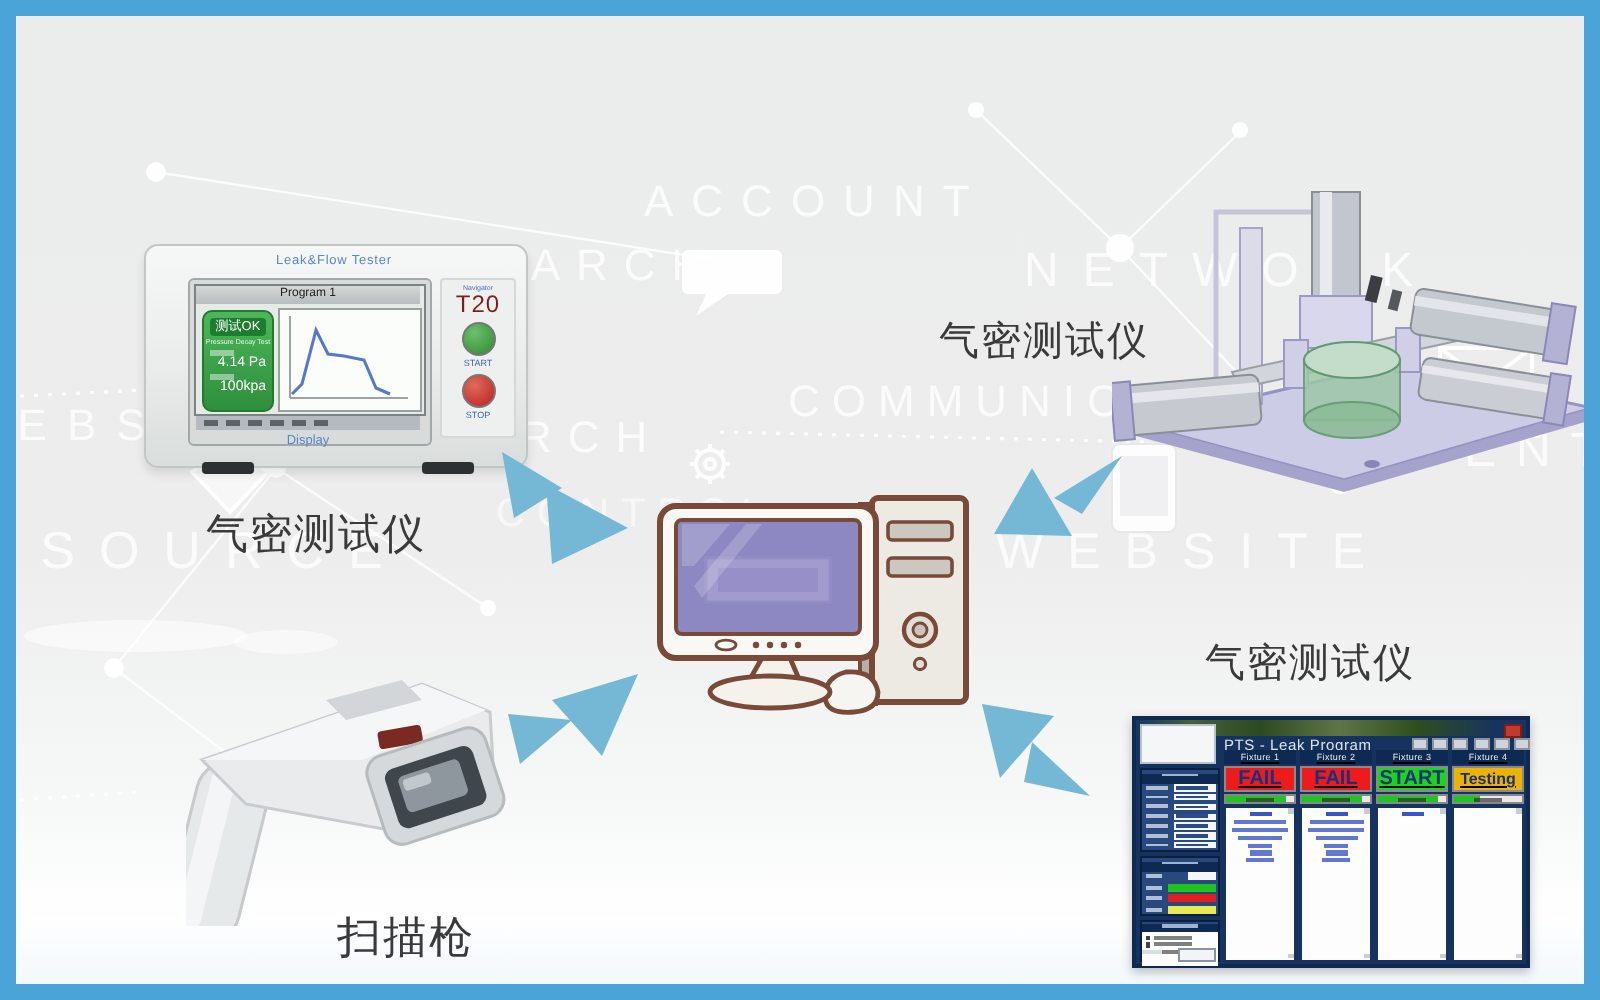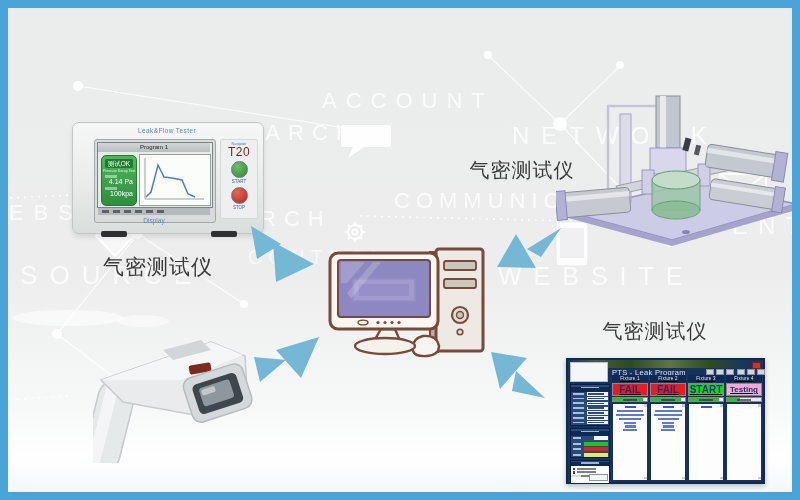--- a/index.html
+++ b/index.html
@@ -429,21 +429,21 @@
           <i class="ptxt"></i>
         </div>
       <div class="fdetail">
         <div class="dt"></div>
         <i class="sc" style="top:.5px"></i>
           <i class="sc" style="bottom:.5px"></i>
       </div>
     </div>
     <div class="fcol" style="left:158px">
       <div class="fhead">Fixture 4</div>
-      <div class="status-box" style="background: #f9a8d4; color: rgb(23, 49, 127); font-size: 8px;">Testing</div>
+      <div class="status-box" style="background: #eab308; color: rgb(23, 49, 127); font-size: 8px;">Testing</div>
       <div class="pbar">
           <div class="pfill" style="width: 38%;"></div>
           <i class="ptxt"></i>
         </div>
       <div class="fdetail">
         <i class="sc" style="top:.5px"></i>
           <i class="sc" style="bottom:.5px"></i>
       </div>
     </div>
   </div>
@@ -479,14 +479,15 @@
       <polygon points="70,22 108,12 118,22 80,32" fill="#d3d6d8"></polygon>
       <rect x="96" y="36" width="22" height="9" rx="2" fill="#7a2a22" transform="rotate(-10 107 40)"></rect>
     </g>
     <g transform="rotate(-18 125 66)">
       <rect x="94" y="42" width="62" height="46" rx="9" fill="#d6d9db" stroke="#b6bbbe" stroke-width="1.5"></rect>
       <rect x="102" y="50" width="46" height="31" rx="5" fill="#3f464c"></rect>
       <rect x="108" y="55" width="32" height="19" rx="3" fill="#8f979e"></rect>
       <rect x="110" y="57" width="14" height="6" rx="2" fill="#cfd4d8" opacity=".8"></rect>
     </g>
   </svg>
+  <div class="node-label" style="left:140px;top:446px;width:110px;font-size:22px;">扫描枪</div>
 
 </div>
 
 </body></html>

